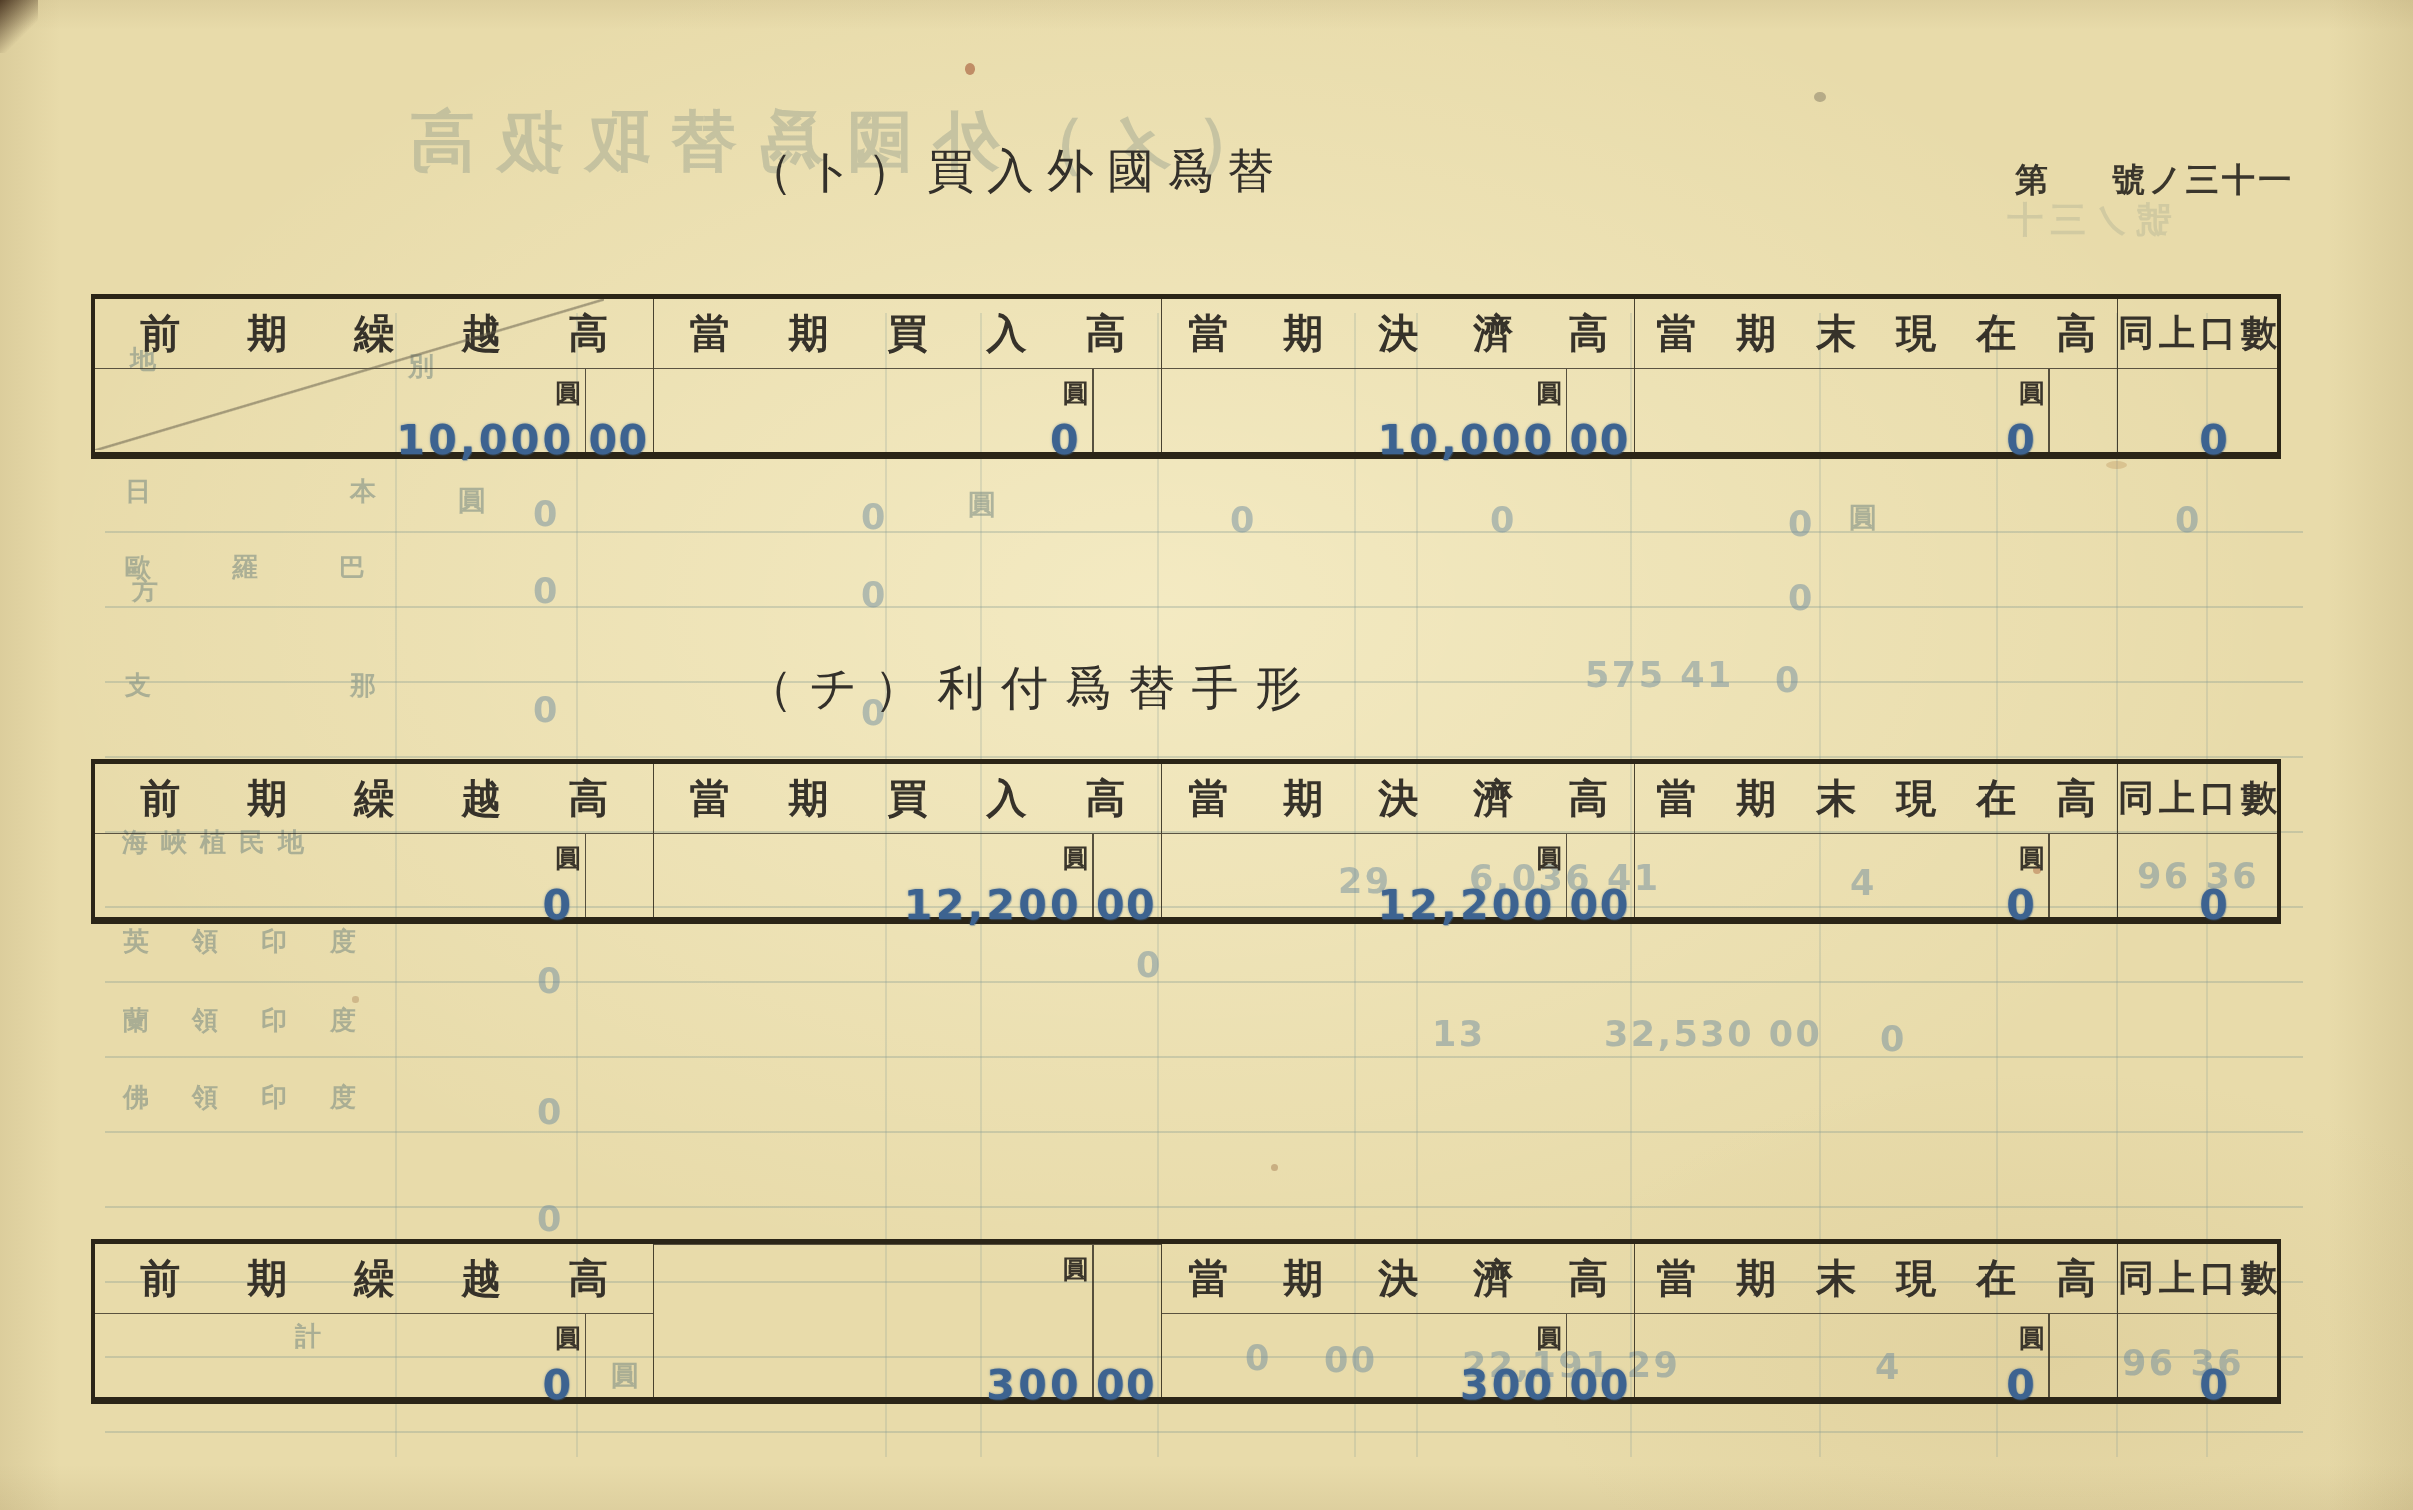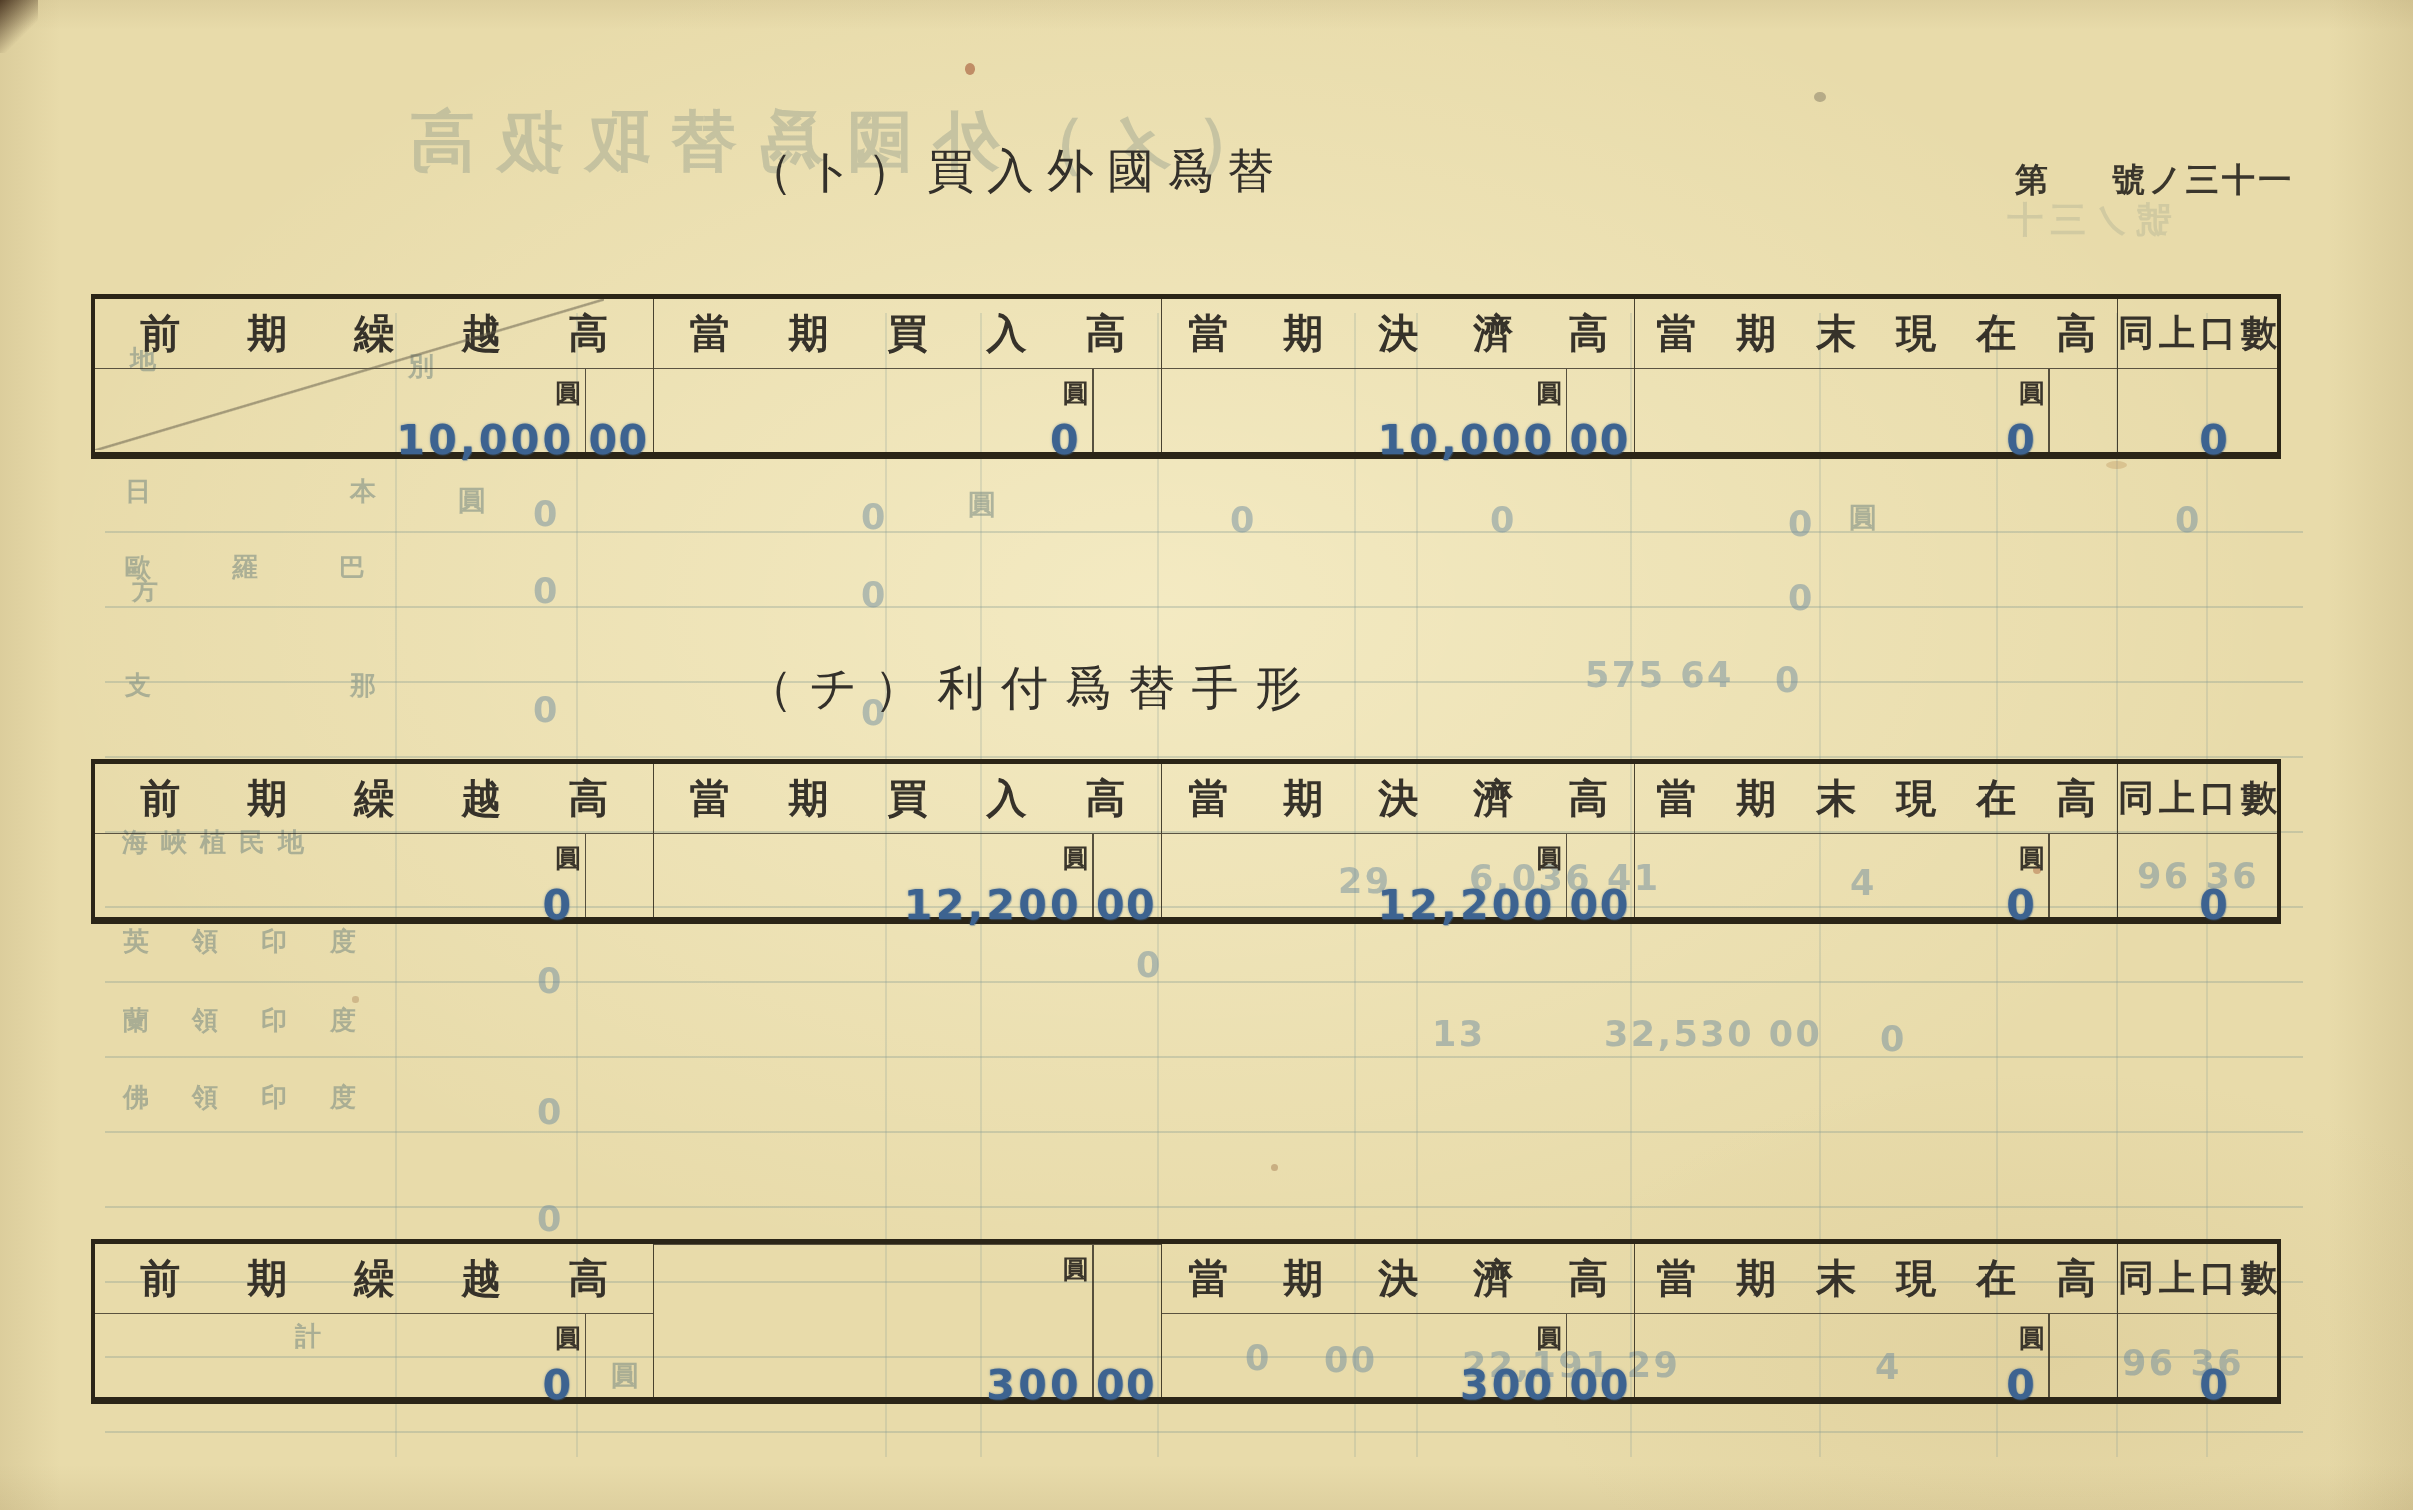--- a/index.html
+++ b/index.html
@@ -99,21 +99,21 @@
       <span class="ghost-num" style="left: 861px; top: 497px;">0</span>
       <span class="ghost-num" style="left: 1230px; top: 500px;">0</span>
       <span class="ghost-num" style="left: 1490px; top: 500px;">0</span>
       <span class="ghost-num" style="left: 1788px; top: 504px;">0</span>
       <span class="ghost-num" style="left: 2175px; top: 500px;">0</span>
       <span class="ghost-num" style="left: 533px; top: 571px;">0</span>
       <span class="ghost-num" style="left: 861px; top: 575px;">0</span>
       <span class="ghost-num" style="left: 1788px; top: 578px;">0</span>
       <span class="ghost-num" style="left: 533px; top: 690px;">0</span>
       <span class="ghost-num" style="left: 861px; top: 693px;">0</span>
-      <span class="ghost-num" style="left: 1585px; top: 655px;">575 64</span>
+      <span class="ghost-num" style="left: 1585px; top: 655px;">575 41</span>
       <span class="ghost-num" style="left: 1775px; top: 660px;">0</span>
       <span class="ghost-num" style="left: 1338px; top: 861px;">29</span>
       <span class="ghost-num" style="left: 1469px; top: 858px; text-align: right;">6,036 41</span>
       <span class="ghost-num" style="left: 1850px; top: 863px;">4</span>
       <span class="ghost-num" style="left: 2137px; top: 856px;">96 36</span>
       <span class="ghost-num" style="left: 537px; top: 961px;">0</span>
       <span class="ghost-num" style="left: 1136px; top: 945px;">0</span>
       <span class="ghost-num" style="left: 1432px; top: 1014px;">13</span>
       <span class="ghost-num" style="left: 1604px; top: 1014px;">32,530 00</span>
       <span class="ghost-num" style="left: 1880px; top: 1019px;">0</span>

